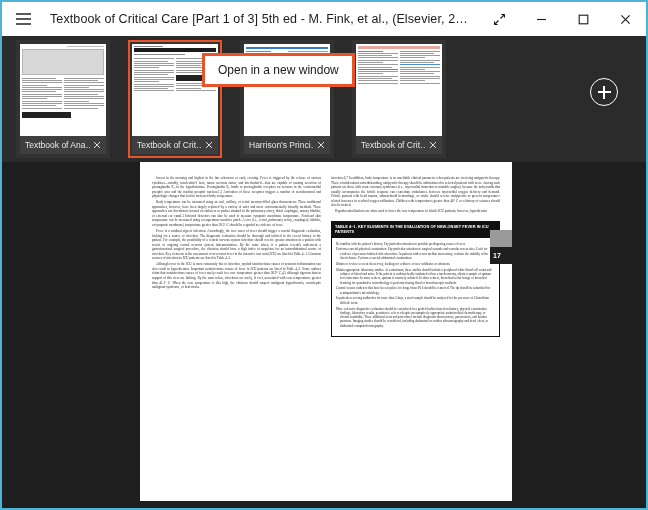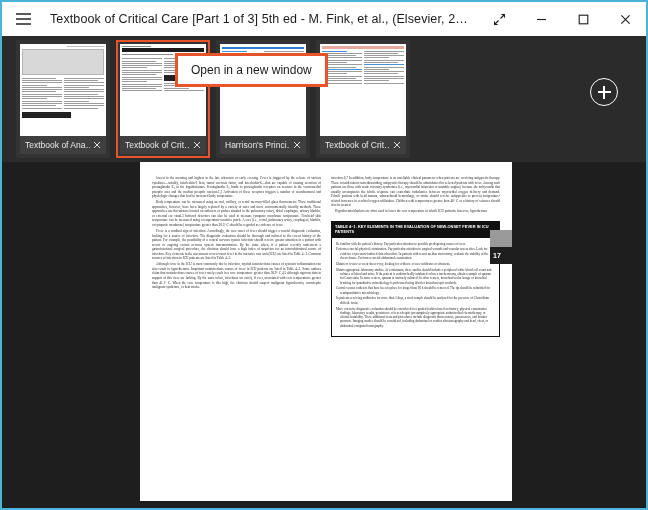--- a/index.html
+++ b/index.html
@@ -36,21 +36,21 @@
     width:42px;height:34px;display:flex;align-items:center;justify-content:center;
     cursor:pointer;color:#1b1b1b;
   }
   .wc svg{display:block;}
   
   .tabstrip{
     position:absolute;left:0;top:34px;right:0;height:126px;
     background:#2b2b2b;
   }
   .tabs{
-    position:absolute;left:14px;top:4px;display:flex;gap:6px;
+    position:absolute;left:14px;top:4px;display:flex;gap:18px;
   }
   .tab{
     width:94px;height:118px;background:#333333;
     box-sizing:border-box;padding:4px 4px 0 4px;
     position:relative;cursor:pointer;
   }
   .tab.selected{border:2px solid #e8542a;padding:2px 2px 0 2px;}
   .thumb{
     width:100%;height:92px;background:#ffffff;overflow:hidden;position:relative;
   }
@@ -75,21 +75,21 @@
     border:1.6px solid #ffffff;border-radius:50%;
     display:flex;align-items:center;justify-content:center;cursor:pointer;
   }
   .addtab:before,.addtab:after{
     content:"";position:absolute;background:#ffffff;
   }
   .addtab:before{width:13px;height:1.8px;}
   .addtab:after{width:1.8px;height:13px;}
   
   .tooltip{
-    position:absolute;left:173px;top:51px;
+    position:absolute;left:200px;top:51px;
     background:#ffffff;border:3px solid #e8542a;
     padding:7px 13px;font-size:12px;color:#1b1b1b;
     white-space:nowrap;z-index:40;
   }
   
   .reader{
     position:absolute;left:0;top:160px;right:0;bottom:0;
     background:#1e1e1e;overflow:hidden;
   }
   .page{

